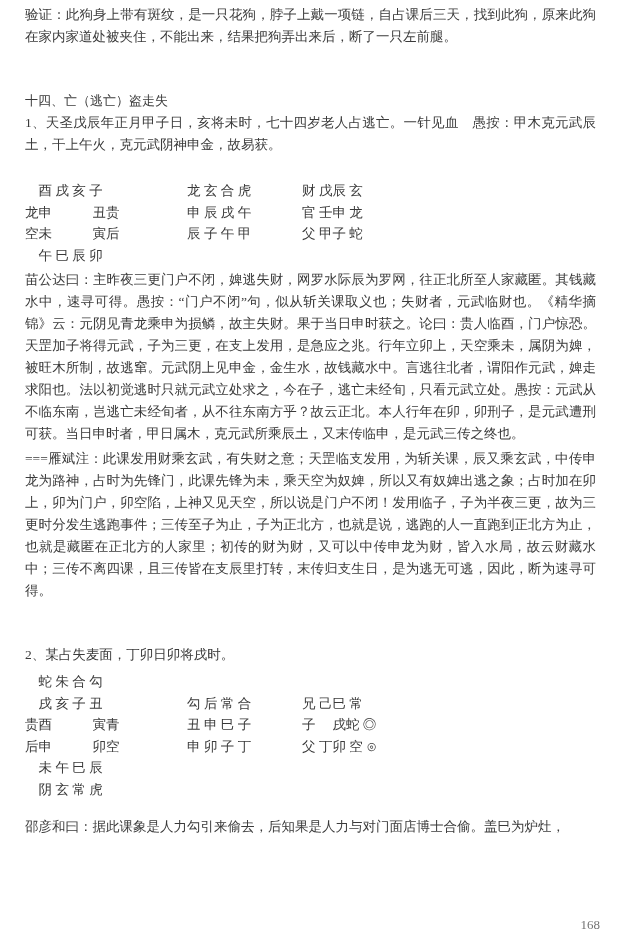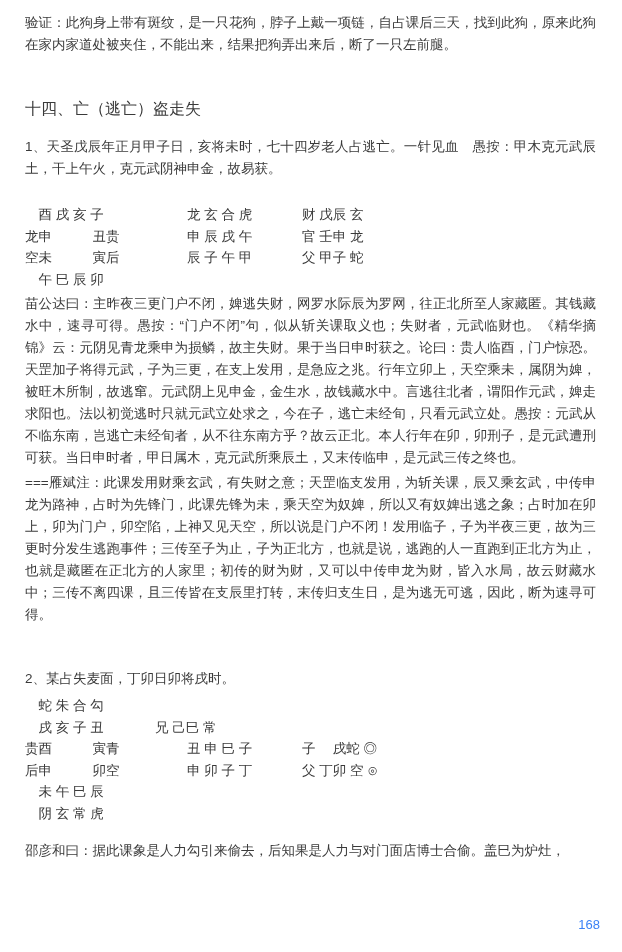--- a/index.html
+++ b/index.html
@@ -6,58 +6,58 @@
     margin: 0;
     padding: 0;
     background: #ffffff;
   }
   .page {
     position: relative;
     width: 622px;
     height: 952px;
     background: #ffffff;
     box-sizing: border-box;
-    padding: 12px 26px 0 25px;
-    font-family: Liberation Sans, sans-serif;
+    padding: 4px 26px 0 25px;
+    font-family: Liberation Serif, serif;
     font-size: 13.5px;
     line-height: 22px;
     color: #3a3a3a;
     overflow: hidden;
   }
   .para {
     margin: 0;
     text-align: justify;
   }
   .para.last {
     text-align: left;
   }
   .heading {
     margin: 42px 0 0 0;
-    font-size: 16px;
+    font-size: 13px;
     font-weight: normal;
     line-height: 22px;
   }
-  .p-case1   { margin-top: 16px; }
+  .p-case1   { }
   .chart     { margin-top: 24px; line-height: 21.5px; }
   .p-miao    { margin-top: 3px; }
   .p-yanbin  { margin-top: 3px; }
   .p-case2   { margin-top: 42px; }
   .chart2    { margin-top: 5px; }
   .p-shao    { margin-top: 16px; }
   .chart-row { display: flex; }
   .chart-row span { white-space: pre; }
   .c-left  { width: 130px; flex: 0 0 130px; }
   .c-mid   { width: 115px; flex: 0 0 115px; margin-left: 32px; }
   .c-right { flex: 1; }
   .page-number {
     position: absolute;
     right: 22px;
     bottom: 16px;
     font-size: 13px;
-    color: #3b82f6;
+    color: #737373;
   }
 </style>
 </head>
 <body>
 
 <div class="page">
 
   <p class="para">验证：此狗身上带有斑纹，是一只花狗，脖子上戴一项链，自占课后三天，找到此狗，原来此狗在家内家道处被夹住，不能出来，结果把狗弄出来后，断了一只左前腿。</p>
 
   <h2 class="heading">十四、亡（逃亡）盗走失</h2>
@@ -98,20 +98,21 @@
   <p class="para last p-case2">2、某占失麦面，丁卯日卯将戌时。</p>
 
   <div class="chart chart2">
       <div class="chart-row">
         <span class="c-left">　蛇 朱 合 勾</span>
         <span class="c-mid"></span>
         <span class="c-right"></span>
       </div>
       <div class="chart-row">
         <span class="c-left">　戌 亥 子 丑</span>
+        <span class="c-mid">勾 后 常 合</span>
         <span class="c-right">兄 己巳 常</span>
       </div>
       <div class="chart-row">
         <span class="c-left">贵酉　　　寅青</span>
         <span class="c-mid">丑 申 巳 子</span>
         <span class="c-right">子　 戌蛇 ◎</span>
       </div>
       <div class="chart-row">
         <span class="c-left">后申　　　卯空</span>
         <span class="c-mid">申 卯 子 丁</span>

